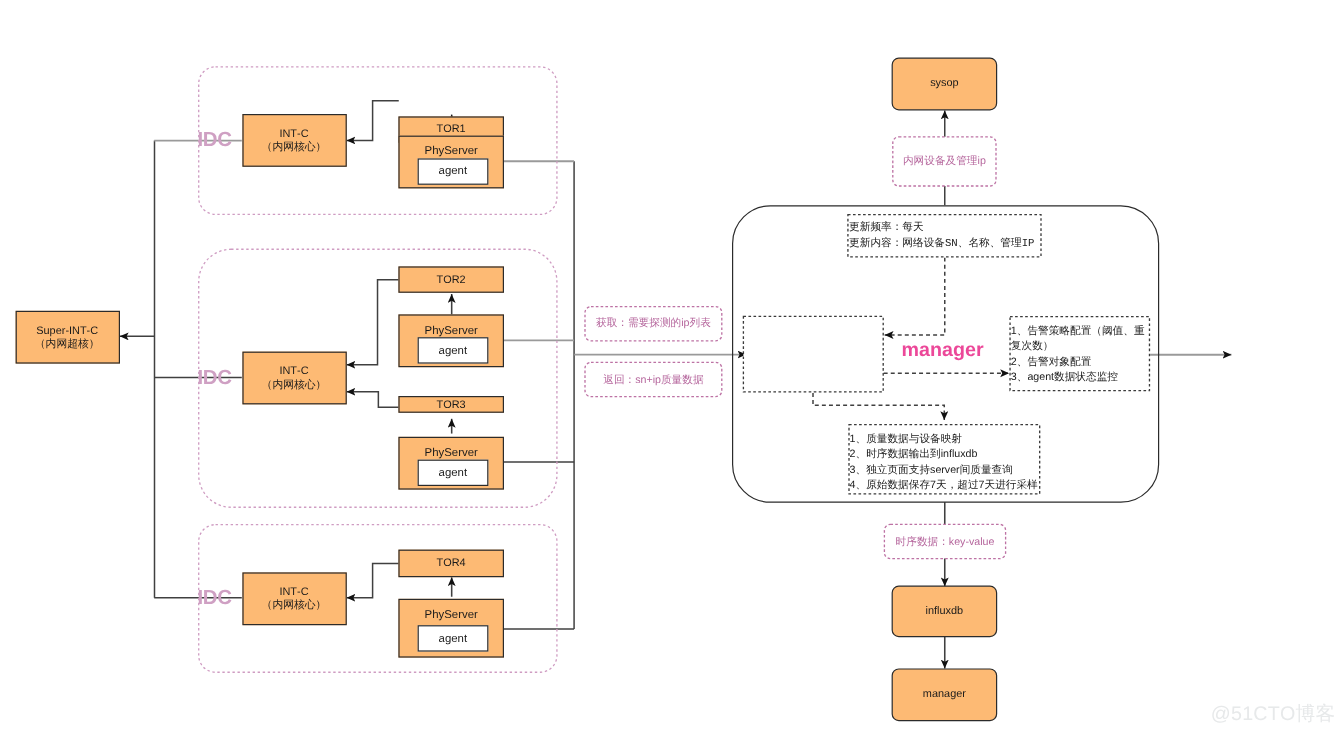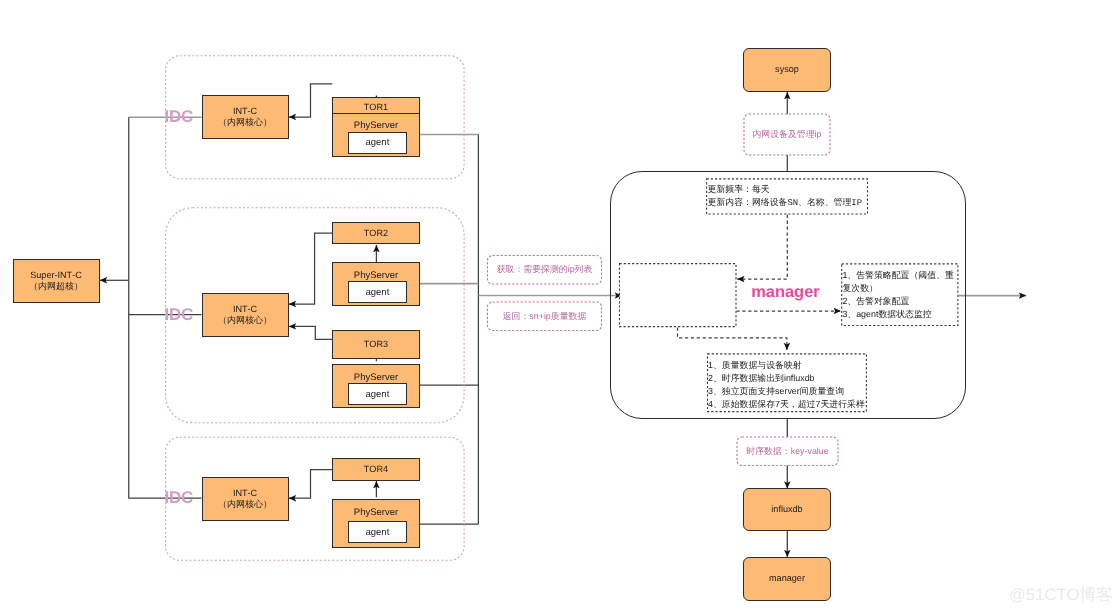--- a/index.html
+++ b/index.html
@@ -99,21 +99,21 @@
 <div class="node rect" style="left:201.5px;top:476.5px;width:87px;height:44px;">
       <div class="t1">INT-C</div>
       <div class="t2">（内网核心）</div>
     </div>
 <div class="node rect" style="left:332.3px;top:72.8px;width:87.3px;height:22.2px;margin-top:24px;">
       <div class="t1">TOR1</div>
     </div>
 <div class="node rect" style="left:332.3px;top:221.9px;width:87.3px;height:22.4px;">
       <div class="t1">TOR2</div>
     </div>
-<div class="node rect" style="left:332.3px;top:330.1px;width:87.3px;height:29px;">
+<div class="node rect" style="left:332.3px;top:330.1px;width:87.3px;height:14px;">
       <div class="t1">TOR3</div>
     </div>
 <div class="node rect" style="left:332.3px;top:458.4px;width:87.3px;height:22.2px;">
       <div class="t1">TOR4</div>
     </div>
 <div class="node rect" style="left:332.3px;top:112.8px;width:87.4px;height:44.0px;display:block;">
       <div class="phytitle" style="left:0;top:6.5px;">PhyServer</div>
       <div class="agentbox" style="left:14.6px;top:18.1px;width:59px;height:22.2px;">
         <span>agent</span>
       </div>

